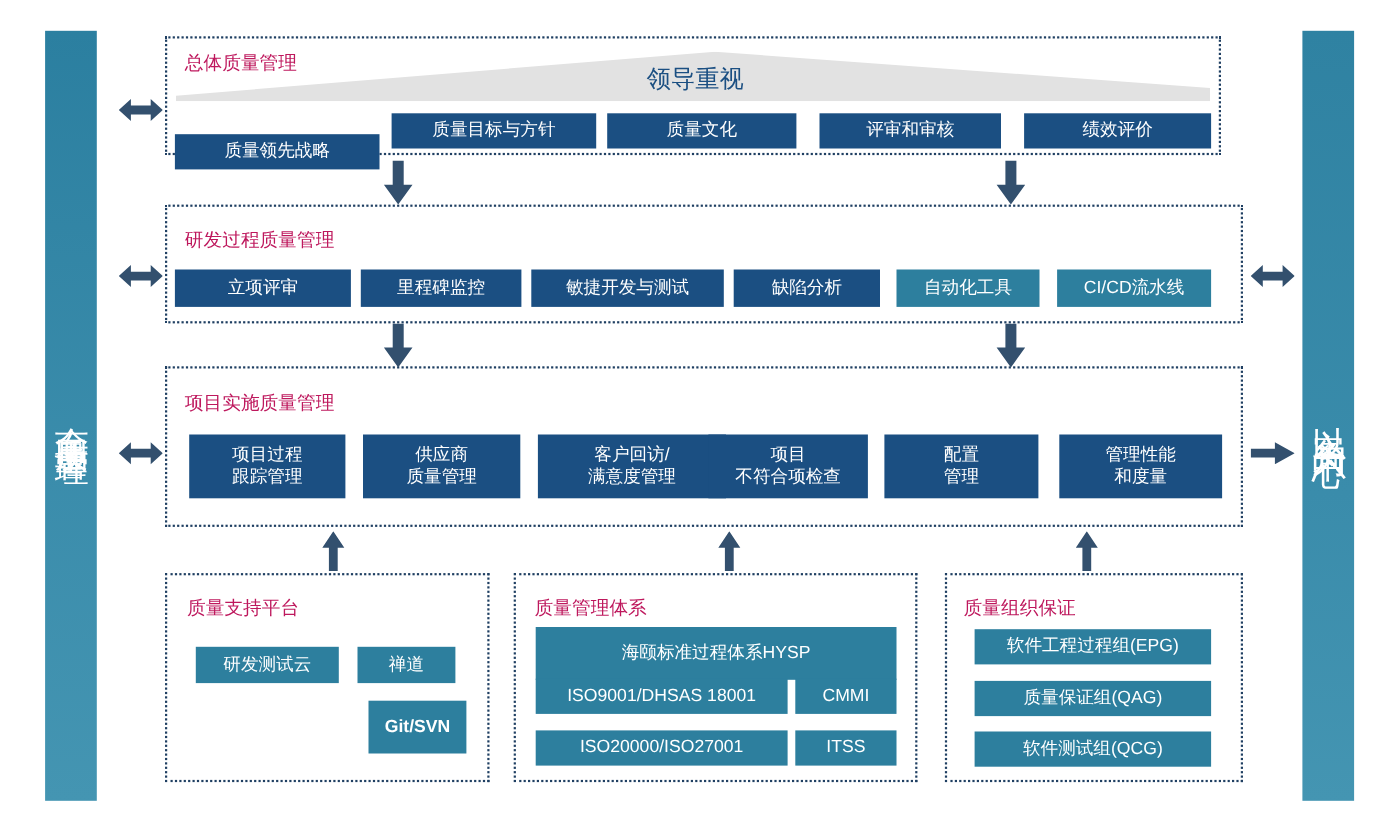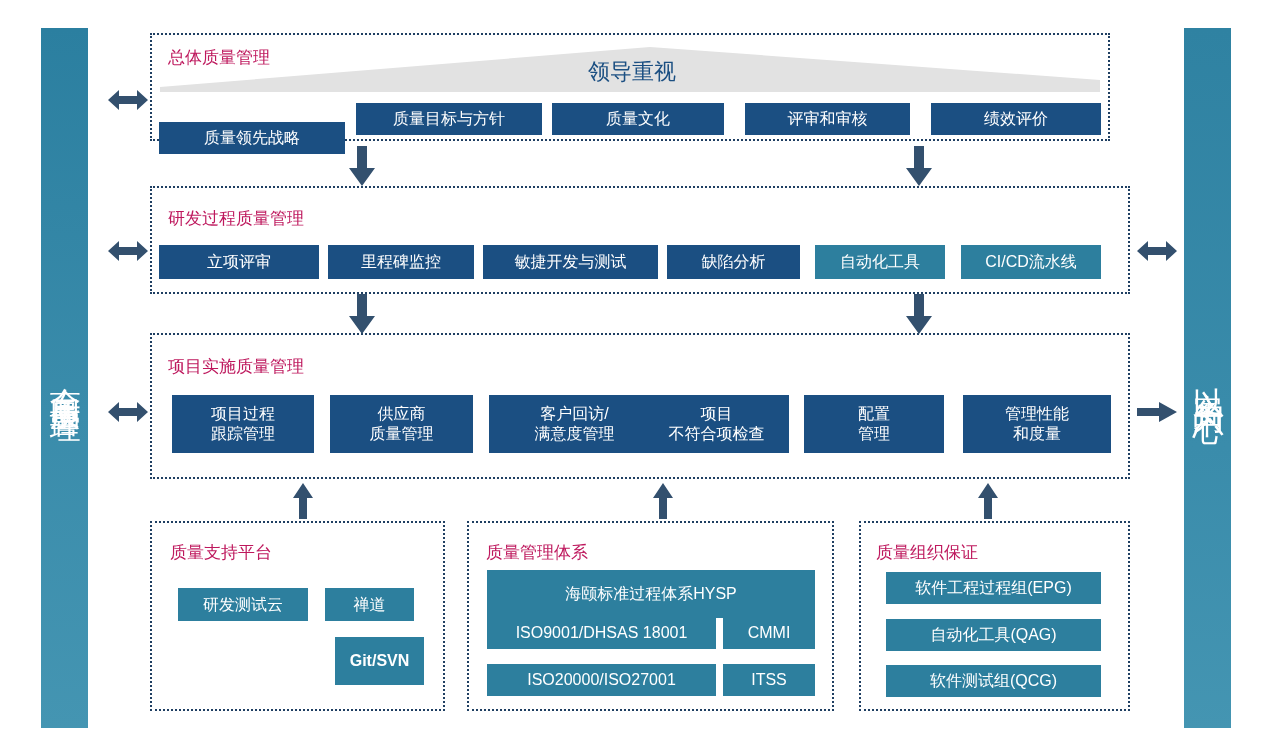--- a/index.html
+++ b/index.html
@@ -157,21 +157,21 @@
   <div class="chip teal" style="left:487px;top:617px;width:229px;height:32px;">ISO9001/DHSAS 18001</div>
   <div class="chip teal" style="left:723px;top:617px;width:92px;height:32px;">CMMI</div>
   <div class="chip teal" style="left:487px;top:664px;width:229px;height:32px;">ISO20000/ISO27001</div>
   <div class="chip teal" style="left:723px;top:664px;width:92px;height:32px;">ITSS</div>
 
   <div class="panel" style="left:859px;top:521px;width:271px;height:190px;"></div>
 
   <div class="panel-title" style="left:876px;top:541px;">质量组织保证</div>
 
   <div class="chip teal" style="left:886px;top:572px;width:215px;height:32px;">软件工程过程组(EPG)</div>
-  <div class="chip teal" style="left:886px;top:619px;width:215px;height:32px;">自动化工具(QAG)</div>
+  <div class="chip teal" style="left:886px;top:619px;width:215px;height:32px;">质量保证组(QAG)</div>
   <div class="chip teal" style="left:886px;top:665px;width:215px;height:32px;">软件测试组(QCG)</div>
 
   <div class="arrow" style="left:108px;top:88px;">
     <svg width="40" height="24" viewBox="0 0 40 24">
       <polygon points="0,12 11,2 11,8 29,8 29,2 40,12 29,22 29,16 11,16 11,22" fill="#33506e"></polygon>
     </svg>
   </div>
   <div class="arrow" style="left:108px;top:239px;">
     <svg width="40" height="24" viewBox="0 0 40 24">
       <polygon points="0,12 11,2 11,8 29,8 29,2 40,12 29,22 29,16 11,16 11,22" fill="#33506e"></polygon>

